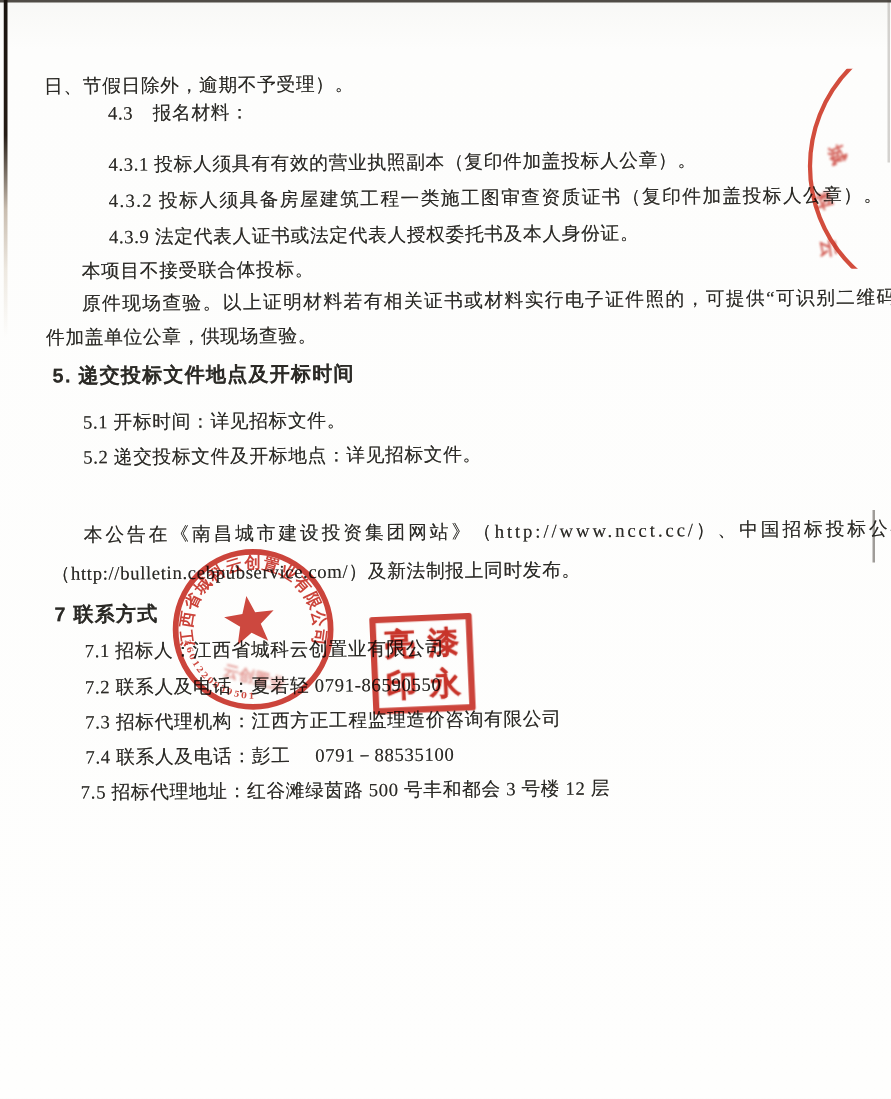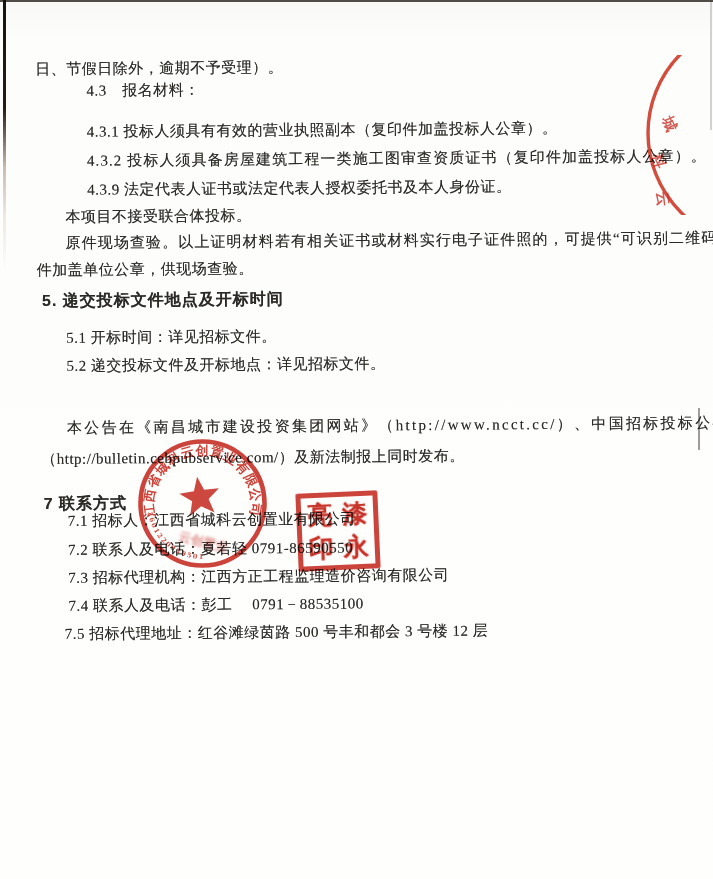--- a/index.html
+++ b/index.html
@@ -24,21 +24,21 @@
   .jst{letter-spacing:1.1px;}
   .wide{letter-spacing:2.3px;}
 
   .L0{top:60px;left:37px;}  .L1{top:82px;left:88px;}
   .L2{top:123px;left:88px;} .L3{top:152px;left:88px;}
   .L4{top:181px;left:88px;} .L5{top:208px;left:66px;}
   .L6{top:234px;left:66px;} .L7{top:261px;left:37px;}
   .L8{top:291px;left:42px;} .L9{top:329px;left:66px;}
   .L10{top:357px;left:66px;}.L11{top:386px;left:42px;}
   .L12{top:419px;left:66px;}.L13{top:450px;left:40px;}
-  .L14{top:482px;left:42px;margin-top:12px;}.L15{top:512px;left:66px;}
+  .L14{top:482px;left:42px;}.L15{top:512px;left:66px;}
   .L16{top:541px;left:66px;}.L17{top:569px;left:66px;}
   .L18{top:597px;left:66px;}.L19{top:625px;left:62px;}
 
   
   .seal-round{position:absolute;left:134px;top:434px;mix-blend-mode:multiply;filter:blur(.3px);}
   .seal-edge{position:absolute;left:590px;top:55px;mix-blend-mode:multiply;filter:blur(.3px);}
   .seal-square{
     position:absolute;left:297px;top:492px;width:70px;height:66px;
     border:5px solid rgba(201,52,42,.92);border-radius:2px;
     transform:rotate(-2.5deg);mix-blend-mode:multiply;

